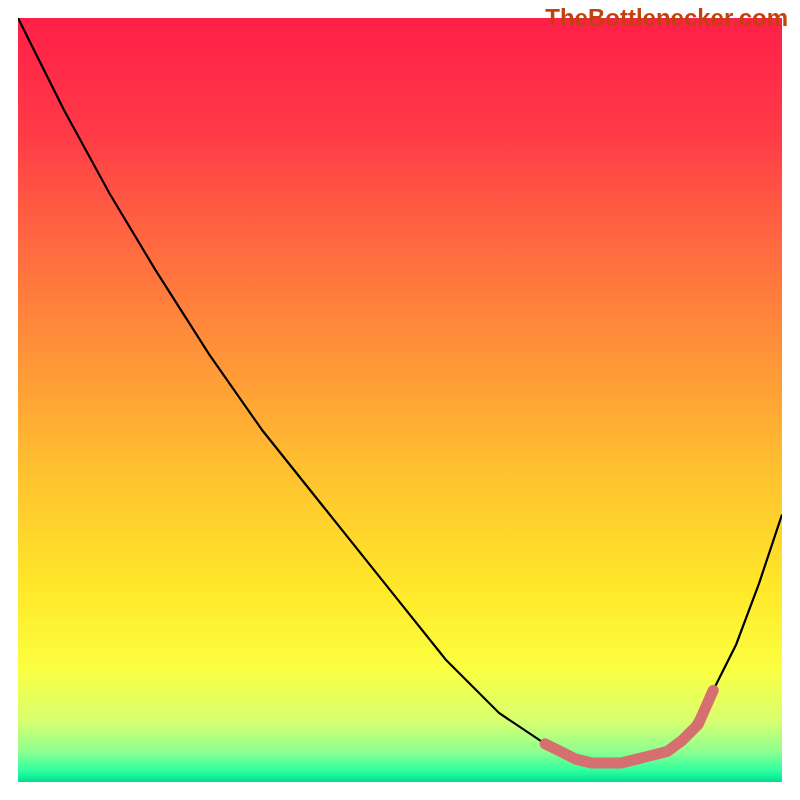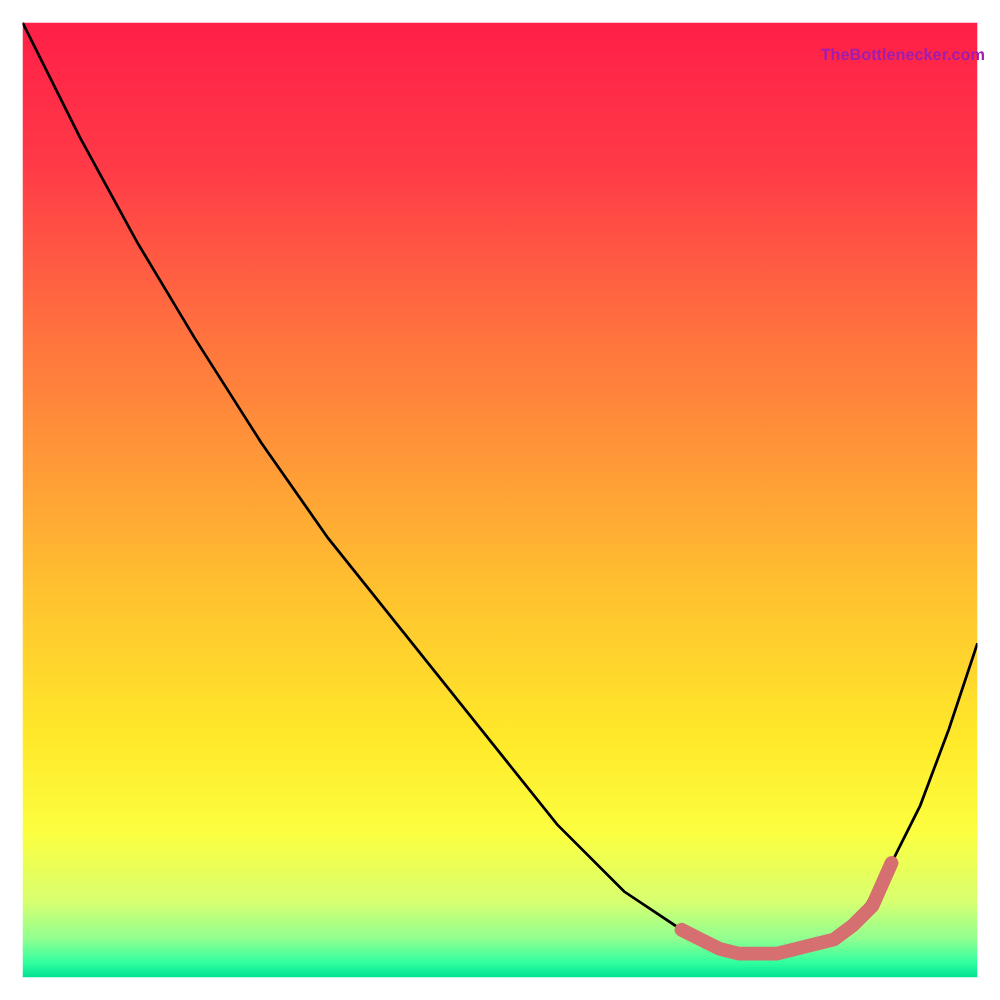--- a/index.html
+++ b/index.html
@@ -8,25 +8,24 @@
     height: 800px;
     background: #ffffff;
     font-family: Arial, sans-serif;
     position: relative;
     overflow: hidden;
   }
   .attribution {
     position: absolute;
     top: 4px;
     right: 12px;
-    font-size: 13px;
+    font-size: 24px;
     font-weight: bold;
-    color: #a21caf;
+    color: #c2410c;
     z-index: 10;
-    margin-top: 32px;
   }
   .chart-area {
     position: absolute;
     left: 18px;
     top: 18px;
     width: 764px;
     height: 764px;
   }
   .chart-area svg {
     width: 100%;

